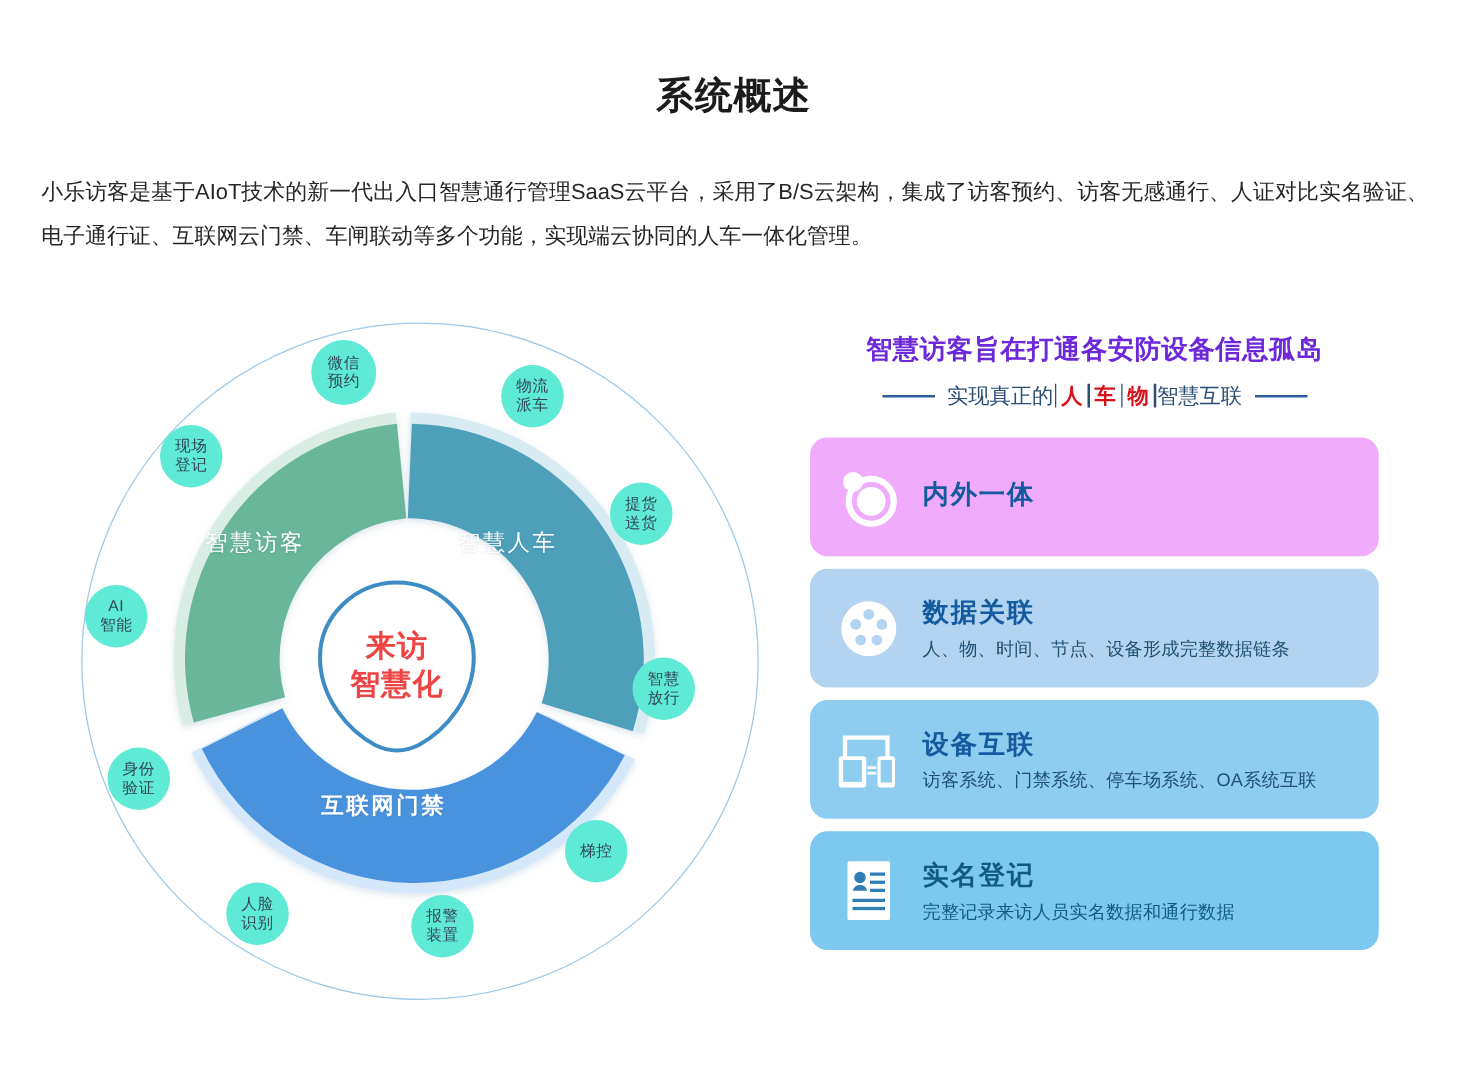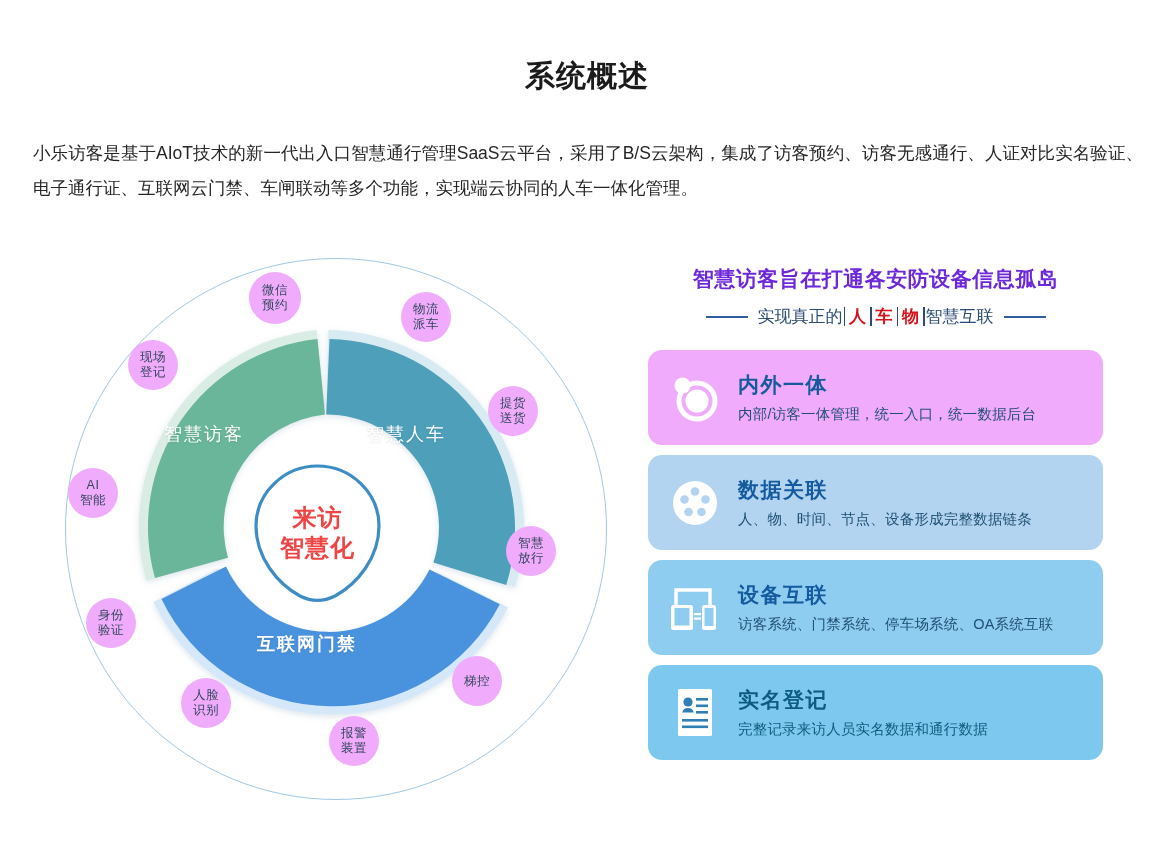--- a/index.html
+++ b/index.html
@@ -59,21 +59,21 @@
     text-shadow: 0 1px 2px rgba(0,0,0,.12);
   }
   .sector-label.lbl-visitor { left: 104px; top: 172px; }
   .sector-label.lbl-people  { left: 306px; top: 172px; }
   .sector-label.lbl-door    { left: 197px; top: 382px; font-weight: bold; letter-spacing: 2px; }
 
   
   .bubble {
     position: absolute;
     border-radius: 50%;
-    background: #f0abfc;
+    background: #5eead4;
     color: #33475c;
     display: flex; flex-direction: column;
     align-items: center; justify-content: center;
     font-size: 12.5px; line-height: 15px;
     text-align: center;
     letter-spacing: .5px;
   }
 
   
   .right-panel { position: absolute; left: 648px; top: 265px; width: 455px; }
@@ -188,21 +188,21 @@
       <span>放行</span>
     </div>
     <div class="bubble" style="left:26px; top:348px; width:50px; height:50px;">
       <span>身份</span>
       <span>验证</span>
     </div>
     <div class="bubble" style="left:392px; top:406px; width:50px; height:50px;">
       <span>梯控</span>
       <span></span>
     </div>
-    <div class="bubble" style="left:121px; top:428px; width:50px; height:50px;">
+    <div class="bubble" style="left:121px; top:456px; width:50px; height:50px;">
       <span>人脸</span>
       <span>识别</span>
     </div>
     <div class="bubble" style="left:269px; top:466px; width:50px; height:50px;">
       <span>报警</span>
       <span>装置</span>
     </div>
   </div>
 
   <div class="right-panel">
@@ -232,21 +232,20 @@
           <svg width="54" height="54" viewBox="0 0 54 54">
             <g fill="none" stroke="#ffffff" stroke-width="5">
               <circle cx="29" cy="30" r="18"></circle>
             </g>
             <circle cx="29" cy="30" r="11.5" fill="#ffffff"></circle>
             <circle cx="14.5" cy="14.5" r="8" fill="#ffffff"></circle>
           </svg>
         </div>
         <div class="card-body">
           <div class="card-title">内外一体</div>
-          <div class="card-desc">内部/访客一体管理，统一入口，统一数据后台</div>
         </div>
       </div>
 
       <div class="card c2" style="background:#b2d4f0;">
         <div class="card-icon">
           <svg width="54" height="54" viewBox="0 0 54 54">
             <circle cx="27" cy="27" r="22" fill="#ffffff"></circle>
             <g fill="#b2d4f0">
               <circle cx="27" cy="15.5" r="4.3"></circle>
               <circle cx="16.5" cy="23.5" r="4.3"></circle>

